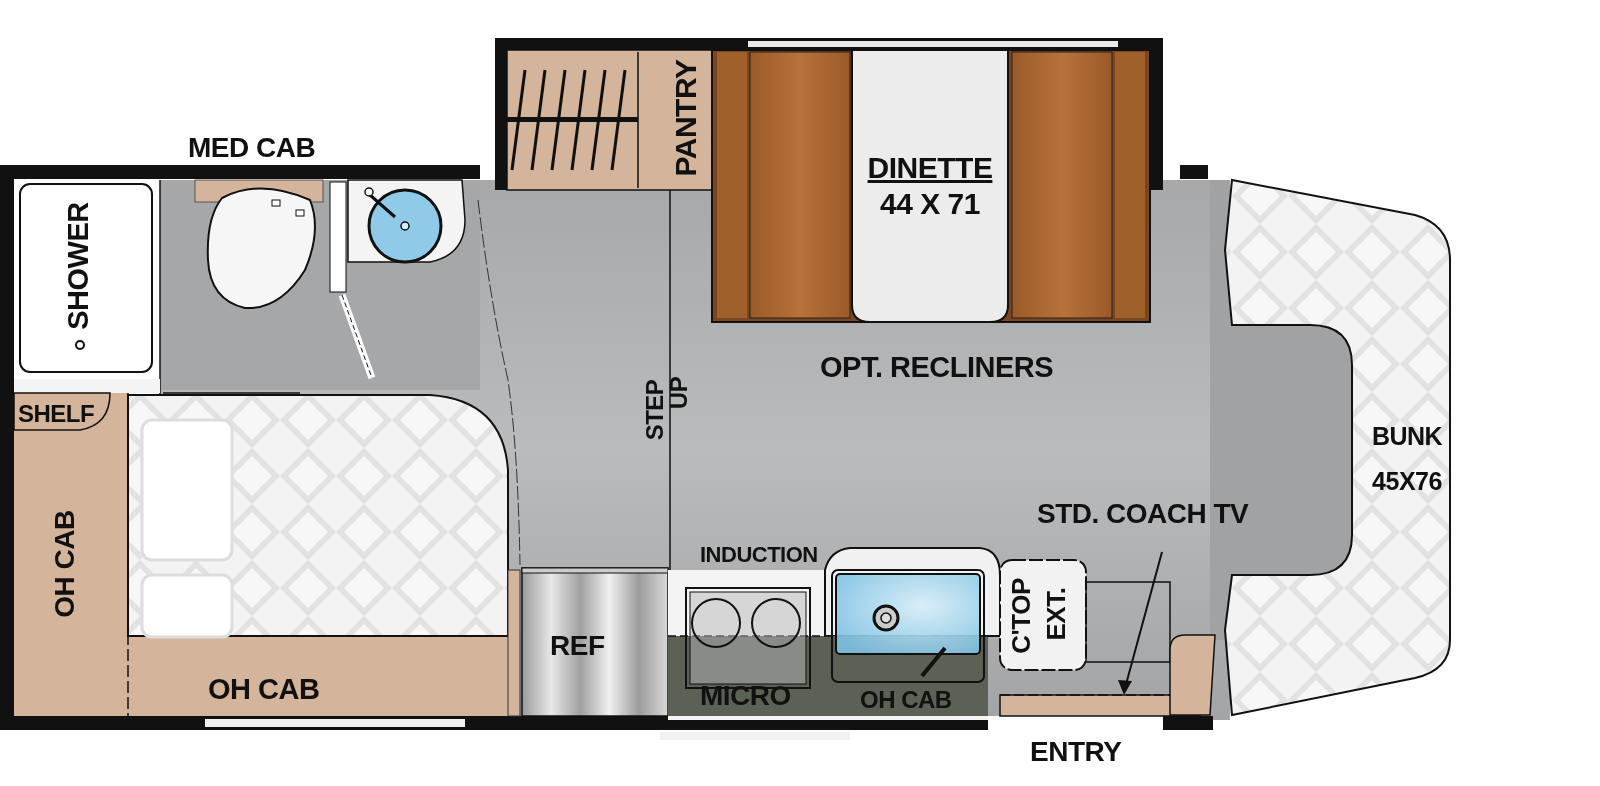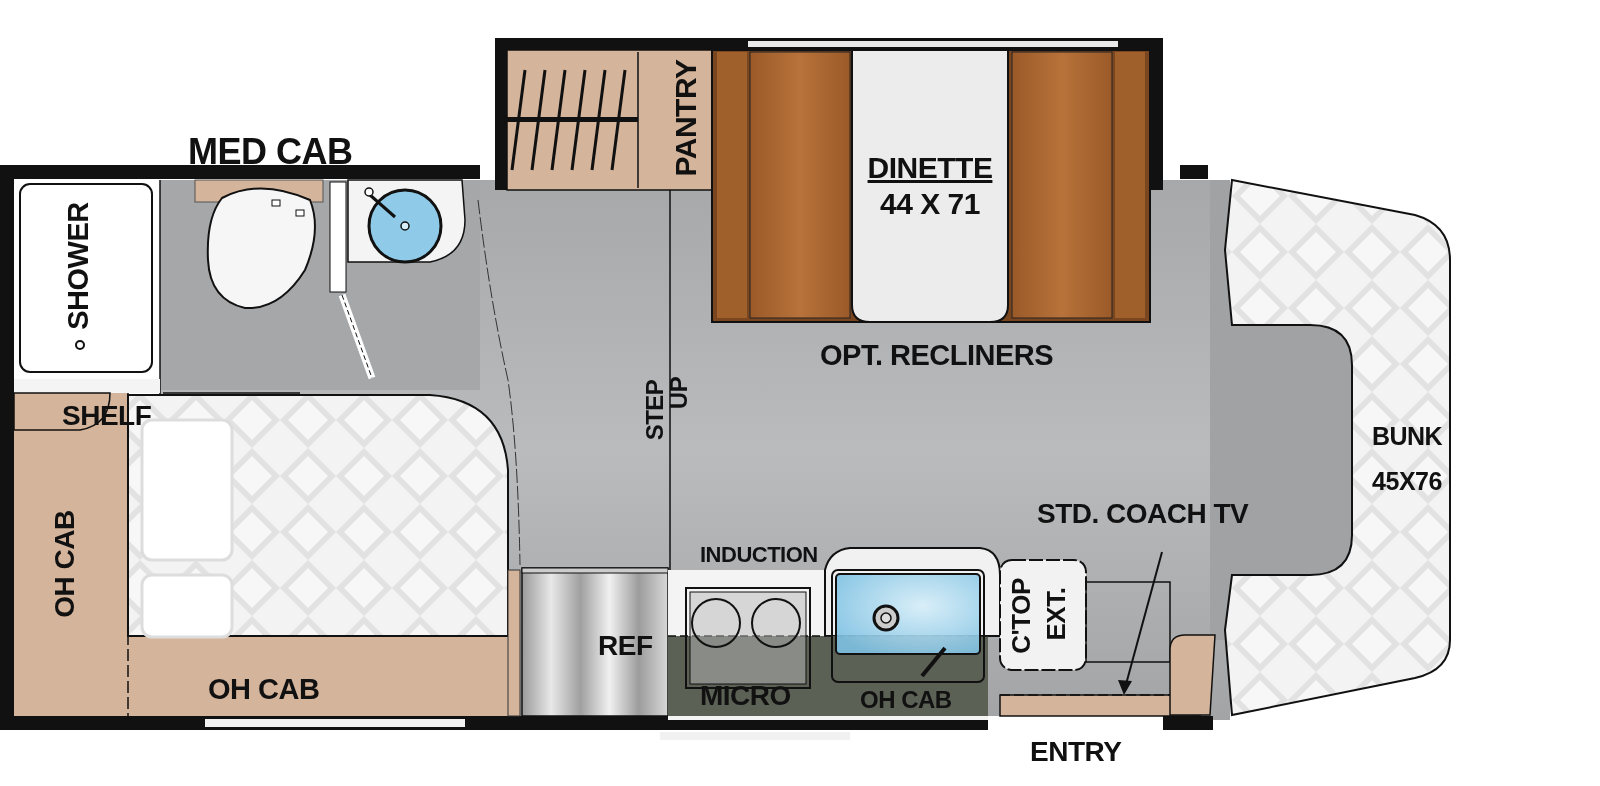--- a/index.html
+++ b/index.html
@@ -181,48 +181,48 @@
     <line x1="1000" y1="695" x2="1200" y2="695" stroke="#111" stroke-width="1.5" stroke-dasharray="10 4"></line>
     <path d="M1170 715 L1170 650 Q1170 635 1185 635 L1215 635 L1210 715 Z" fill="#d4b49b" stroke="#111" stroke-width="1.5"></path>
   </g>
 
   <g>
     <line x1="1162" y1="552" x2="1125" y2="688" stroke="#111" stroke-width="2"></line>
     <path d="M1118 680 L1124 695 L1132 681 Z" fill="#111"></path>
   </g>
 </svg>
 
-<div class="lbl" style="left:188px; top:134px; font-size:36px;">MED CAB</div>
+<div class="lbl" style="left:188px; top:134px; font-size:28px;">MED CAB</div>
 
 <div class="lbl rot-l" style="left:14px; top:251px; width:130px; height:30px; font-size:29px; text-align:center;">SHOWER</div>
 
 <div class="lbl rot-l" style="left:616px; top:103px; width:140px; height:30px; font-size:30px; text-align:center;">PANTRY</div>
 
 <div class="lbl center" style="left:852px; top:153px; width:156px;">
   <div style="font-size:30px; margin-bottom:6px;text-decoration:underline;">DINETTE</div>
   <div style="font-size:30px;">44 X 71</div>
 </div>
 
-<div class="lbl" style="left:820px; top:341px; font-size:29px;">OPT. RECLINERS</div>
+<div class="lbl" style="left:820px; top:353px; font-size:29px;">OPT. RECLINERS</div>
 
 <div class="lbl rot-l" style="left:621px; top:397px; width:70px; height:26px; font-size:24px; text-align:center;">STEP</div>
 <div class="lbl rot-l" style="left:655px; top:380px; width:50px; height:26px; font-size:24px; text-align:center;">UP</div>
 
-<div class="lbl" style="left:18px; top:402px; font-size:28px;margin-left:44px;">SHELF</div>
+<div class="lbl" style="left:18px; top:402px; font-size:24px;">SHELF</div>
 
 <div class="lbl rot-l" style="left:6px; top:549px; width:120px; height:30px; font-size:28px; text-align:center;">OH CAB</div>
 
 <div class="lbl center" style="left:270px; top:494px; width:180px;">
 </div>
 
 <div class="lbl" style="left:208px; top:675px; font-size:29px;">OH CAB</div>
 
 <div class="lbl" style="left:672px; top:544px; font-size:22px;margin-left:28px;">INDUCTION</div>
 
-<div class="lbl" style="left:598px; top:632px; font-size:28px;">REF</div>
+<div class="lbl" style="left:550px; top:632px; font-size:28px;">REF</div>
 
 <div class="lbl" style="left:700px; top:682px; font-size:28px;">MICRO</div>
 
 <div class="lbl" style="left:860px; top:688px; font-size:24px;">OH CAB</div>
 
 <div class="lbl rot-l" style="left:972px; top:602px; width:100px; height:28px; font-size:26px; text-align:center;">C'TOP</div>
 <div class="lbl rot-l" style="left:1017px; top:600px; width:80px; height:28px; font-size:26px; text-align:center;">EXT.</div>
 
 <div class="lbl" style="left:1037px; top:500px; font-size:28px;">STD. COACH TV</div>
 

